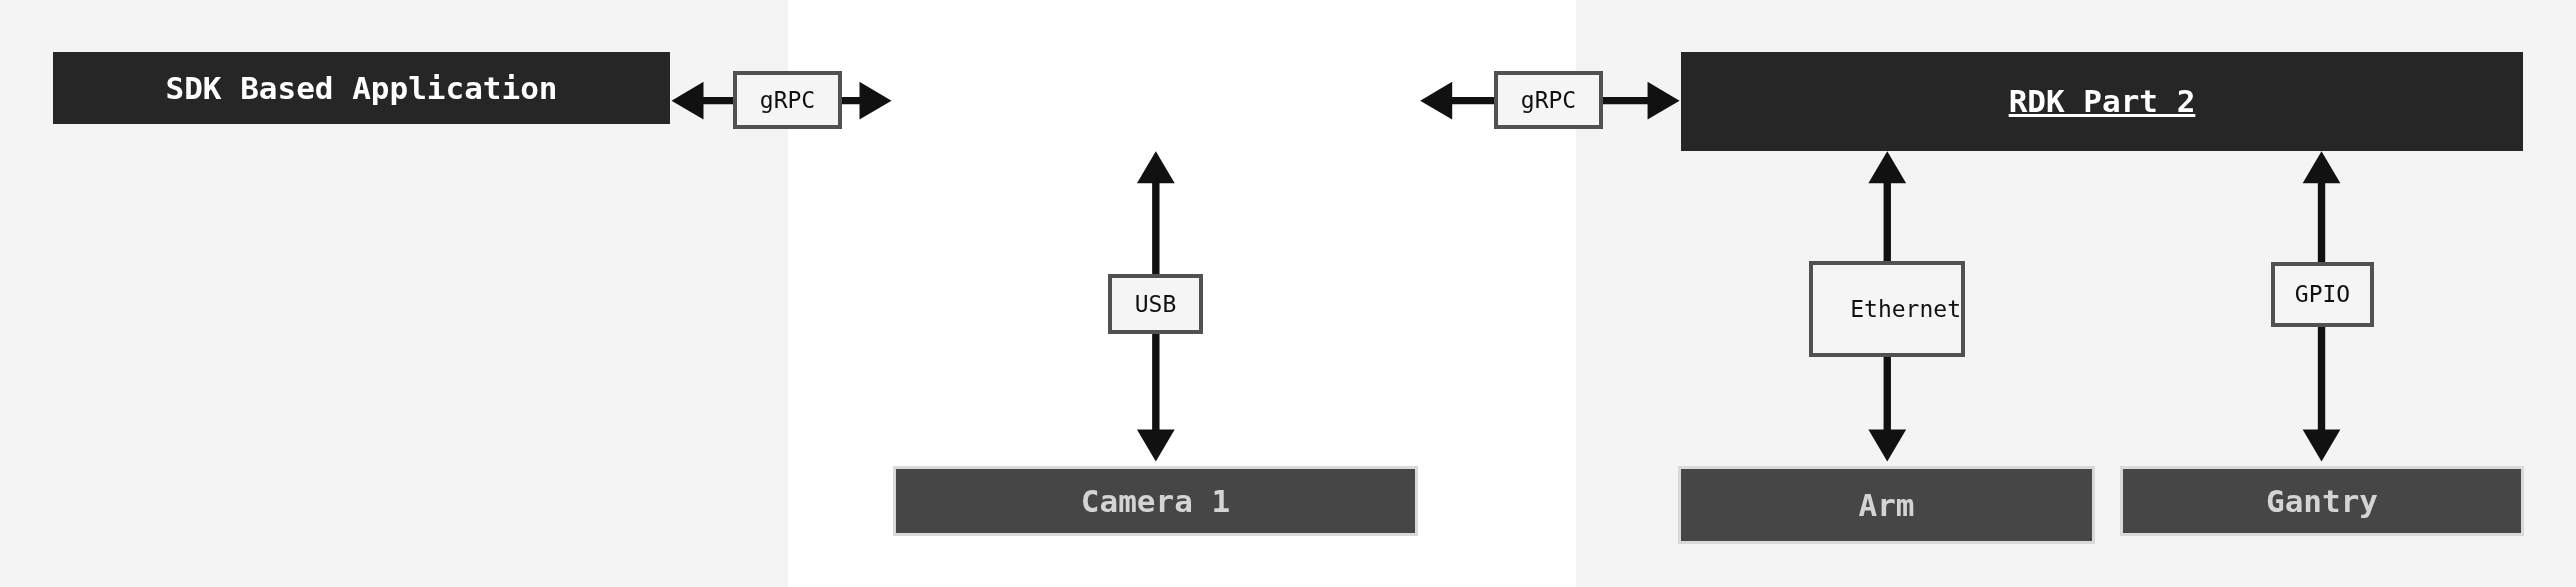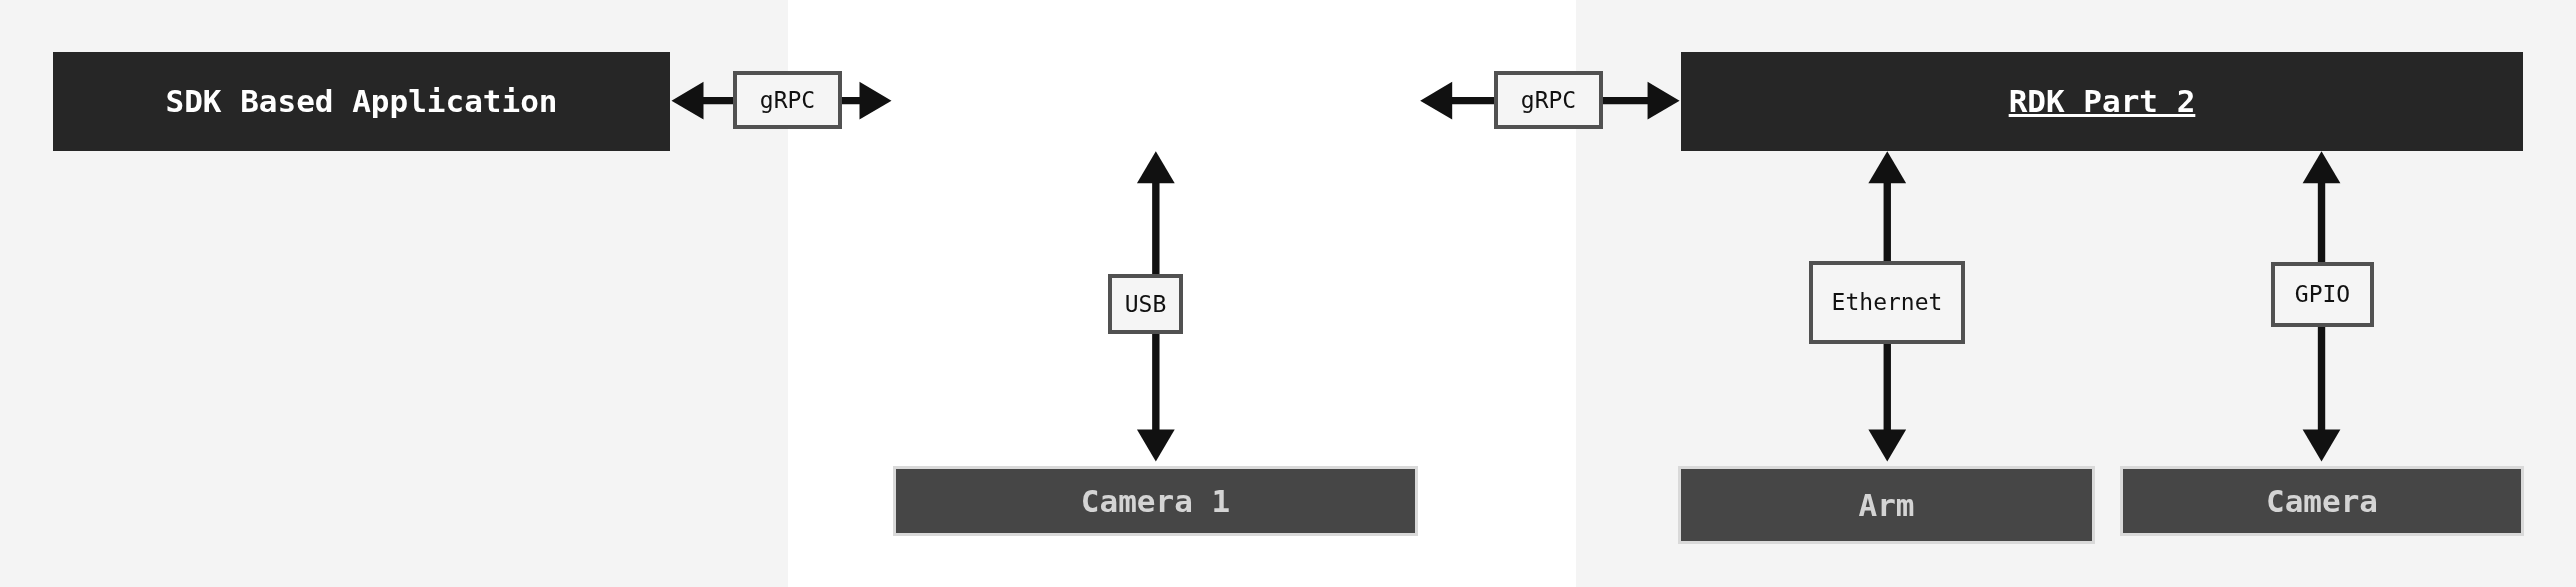--- a/index.html
+++ b/index.html
@@ -53,27 +53,27 @@
     padding:3px;
   }
   .subnode-inner{
     width:100%;height:100%;
     background:var(--subnode-bg);
     color:var(--subnode-text);
     font-size:31px;font-weight:bold;
     display:flex;align-items:center;justify-content:center;
     line-height:1;white-space:nowrap;
   }
-  #node-sdk     {left:53px;  top:52px; width:617px;  height:99px;}
+  #node-sdk     {left:53px;  top:52px; width:617px;  height:72px;}
   #node-rdk1    {left:893px;top:52px; width:525px;  height:99px;}
   #node-rdk2    {left:1681px;top:52px; width:842px; height:99px;text-decoration:underline;}
   #conn-grpc1   {left:733px; top:71px; width:109px;  height:58px;}
   #conn-grpc2   {left:1494px;top:71px; width:109px;  height:58px;}
-  #conn-usb     {left:1108px;top:274px;width:75px;  height:60px;}
-  #conn-ethernet{left:1809px;top:261px;width:156px;  height:83px;}
+  #conn-usb     {left:1108px;top:274px;width:95px;  height:60px;}
+  #conn-ethernet{left:1809px;top:261px;width:156px;  height:96px;justify-content:flex-end;}
   #conn-gpio    {left:2271px;top:262px;width:103px;  height:65px;text-align:center;}
   #node-camera1 {left:893px;top:466px;width:525px;  height:70px;}
   #node-arm     {left:1678px;top:466px;width:417px;  height:78px;}
   #node-gantry  {left:2120px;top:466px;width:404px;  height:70px;}
 </style>
 </head>
 <body>
 
 <div class="canvas">
 
@@ -135,18 +135,18 @@
       <span>Camera 1</span>
     </div>
   </div>
   <div class="subnode" id="node-arm">
     <div class="subnode-inner">
       <span>Arm</span>
     </div>
   </div>
   <div class="subnode" id="node-gantry">
     <div class="subnode-inner">
-      <span>Camera</span>
+      <span>Gantry</span>
     </div>
   </div>
 
 </div>
 
 
 </body></html>

